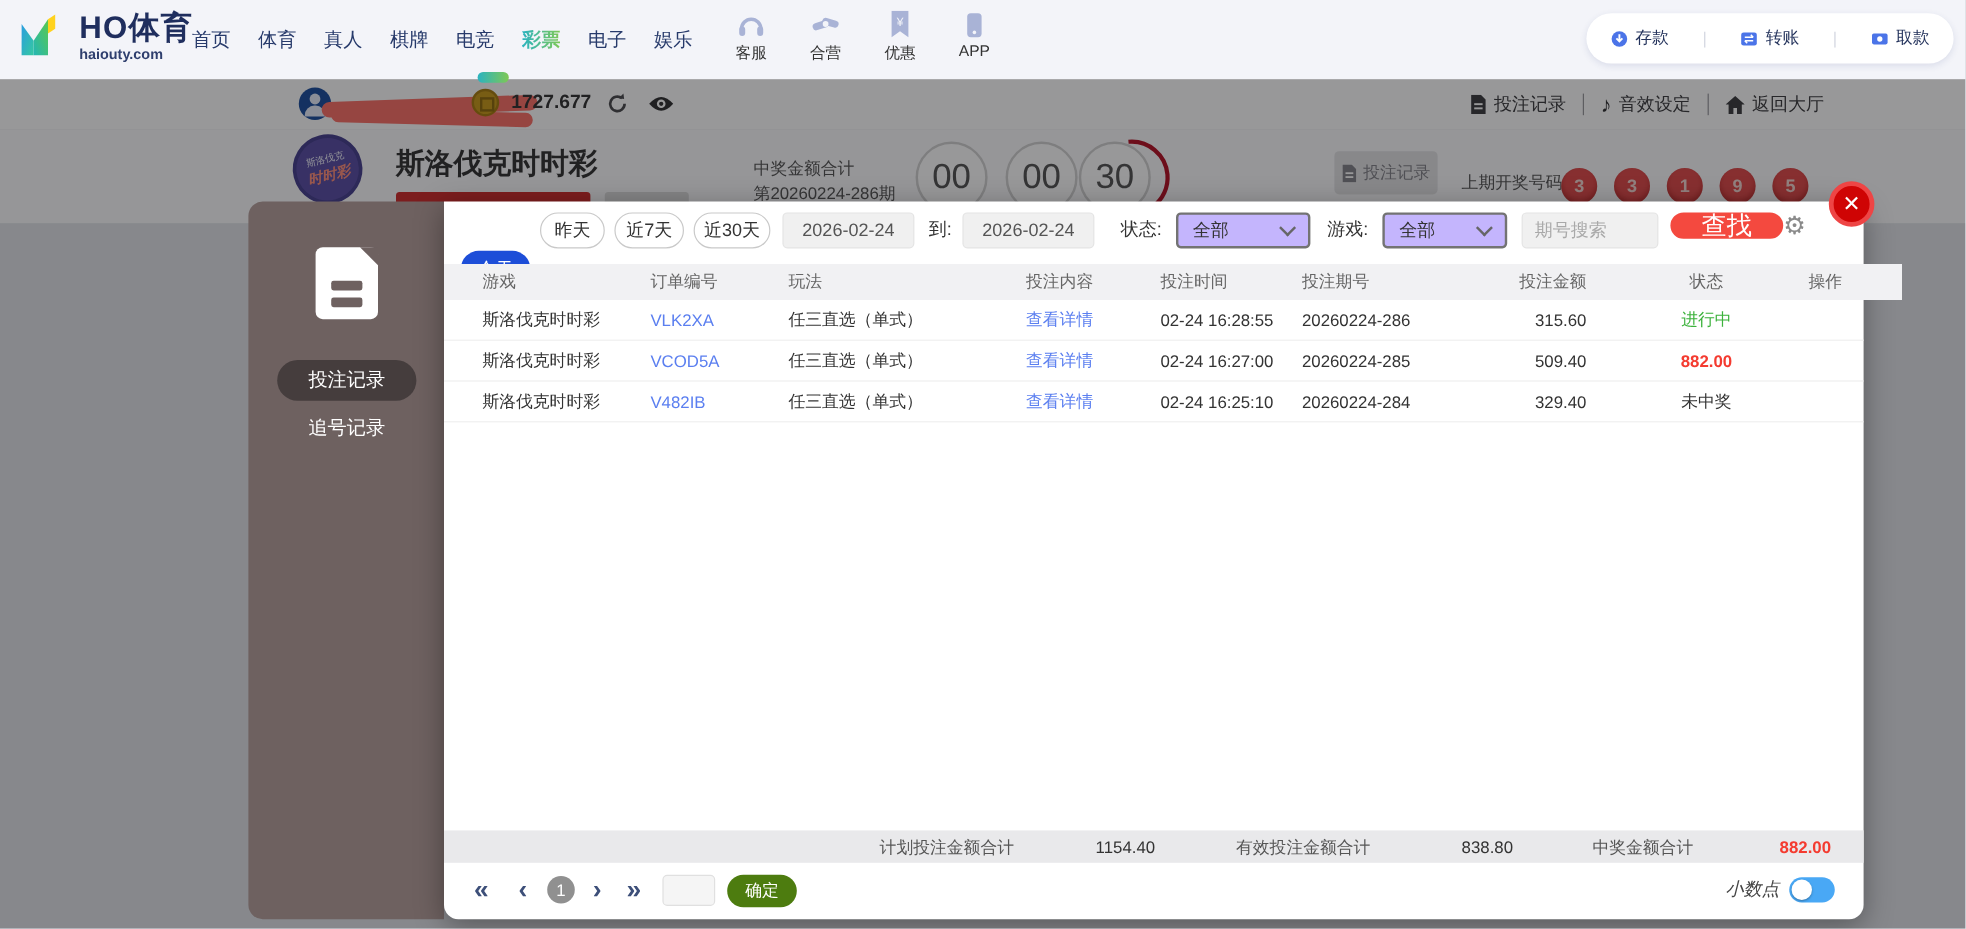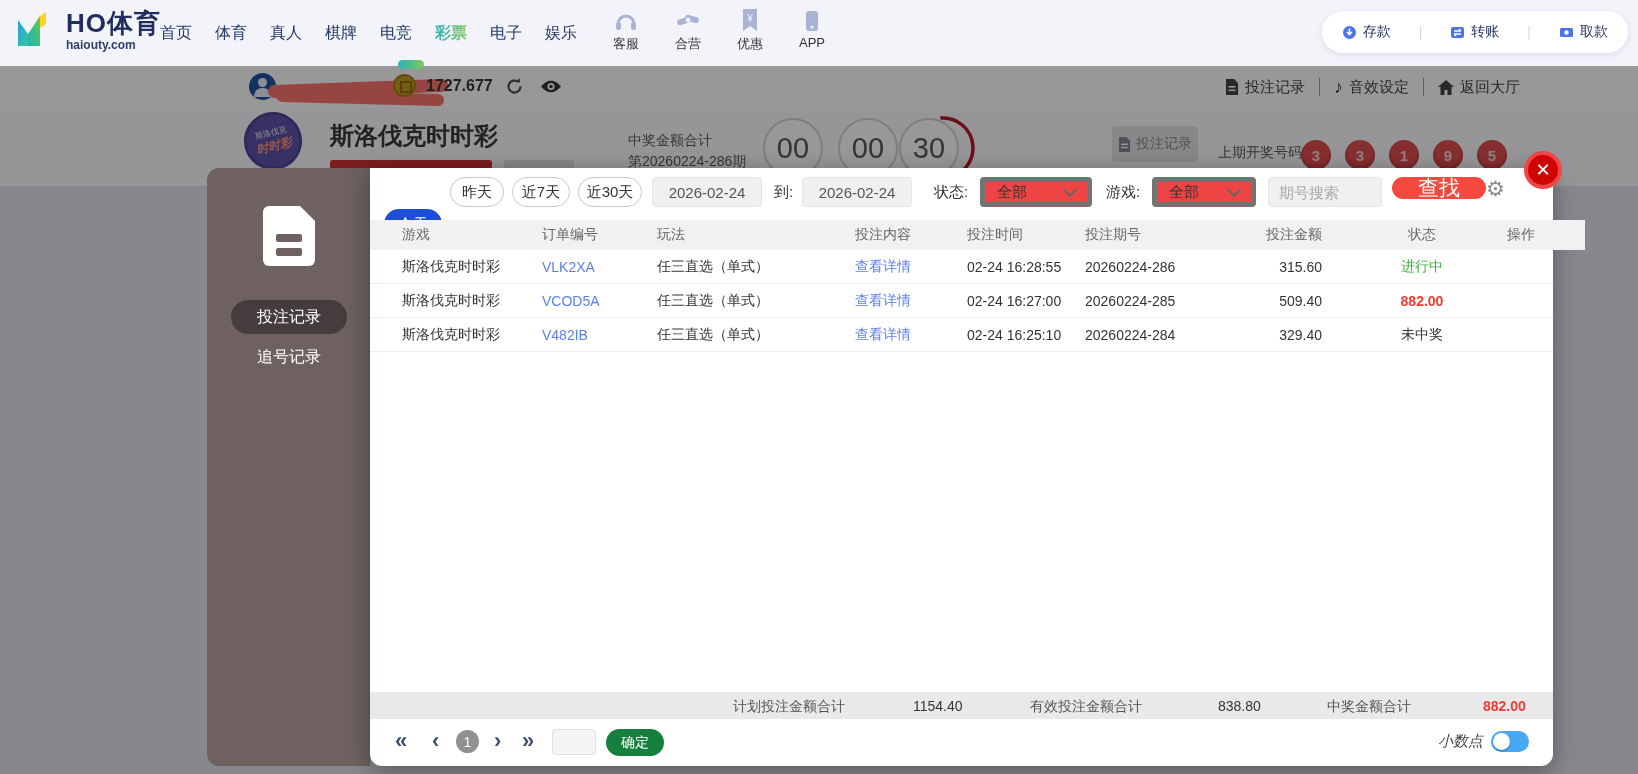--- a/index.html
+++ b/index.html
@@ -79,21 +79,21 @@
       color:#fff;font-size:18px;font-weight:bold;cursor:pointer;}
   
   .fbar{position:absolute;left:0;top:0;width:1183px;height:46px;}
   .fpill{position:absolute;top:9px;height:30px;border-radius:16px;display:flex;align-items:center;
       justify-content:center;font-size:15px;box-sizing:border-box;cursor:pointer;}
   .fpill.red{background:#1d4ed8;color:#fff;margin-top:32px;}
   .fpill.plain{background:#fff;border:1px solid #c9c9c9;color:#333;}
   .finput{position:absolute;top:9px;height:30px;background:#f0f0f0;border:1px solid #e4e4e4;border-radius:4px;
       font-size:15px;color:#555;text-align:center;box-sizing:border-box;font-family:inherit;}
   .flabel{position:absolute;top:9px;height:30px;line-height:30px;font-size:15px;color:#333;}
-  .fselect{position:absolute;top:9px;height:30px;background:#ef4444;border:5px solid #737373;border-radius:4px;
+  .fselect{position:absolute;top:9px;height:30px;background:#c4b5fd;border:2px solid #737373;border-radius:4px;
       box-sizing:border-box;display:flex;align-items:center;justify-content:space-between;
       padding:0 12px;font-size:15px;color:#333;cursor:pointer;}
   .chev{width:8px;height:8px;border-right:2px solid #666;border-bottom:2px solid #666;transform:rotate(45deg);margin-top:-4px;}
   .fsearch{position:absolute;top:9px;height:30px;background:#f0f0f0;border:1px solid #e4e4e4;border-radius:4px;
       box-sizing:border-box;padding:0 10px;font-size:15px;color:#555;font-family:inherit;}
   .fsearch::placeholder{color:#a9a9a9;}
   .fbtn{position:absolute;top:9px;height:22px;border-radius:16px;background:#f4493f;color:#fff;
       display:flex;align-items:center;justify-content:center;font-size:21px;cursor:pointer;}
   .gear{position:absolute;left:1116px;top:10px;font-size:21px;color:#8a8a8a;cursor:pointer;line-height:1;}
   
@@ -110,21 +110,21 @@
   .totals{position:absolute;left:0;top:524px;width:1183px;height:27px;background:#e9e9eb;font-size:14px;color:#555;}
   .totals span{position:absolute;top:6px;}
   .tval{color:#333;}
   
   .pager{position:absolute;left:0;top:551px;width:1183px;height:47px;}
   .parrow{position:absolute;top:9px;font-size:22px;color:#3d4f79;font-weight:bold;cursor:pointer;line-height:26px;}
   .pcircle{position:absolute;left:86px;top:11px;width:23px;height:23px;border-radius:50%;background:#909090;
       color:#fff;font-size:14px;display:flex;align-items:center;justify-content:center;cursor:pointer;}
   .pginput{position:absolute;left:182px;top:10px;width:44px;height:26px;background:#f5f5f5;border:1px solid #e0e0e0;
       border-radius:4px;box-sizing:border-box;font-family:inherit;}
-  .pconfirm{position:absolute;left:236px;top:10px;width:58px;height:27px;background:#15803d;border-radius:14px;
+  .pconfirm{position:absolute;left:236px;top:10px;width:58px;height:27px;background:#4d7c0f;border-radius:14px;
       color:#fff;font-size:14px;display:flex;align-items:center;justify-content:center;cursor:pointer;}
   .dec-label{position:absolute;right:70px;top:13px;font-size:15px;color:#444;font-style:italic;}
   .toggle{position:absolute;right:24px;top:12px;width:38px;height:21px;border-radius:11px;background:#49a8f5;cursor:pointer;}
   .knob{position:absolute;left:2px;top:2px;width:17px;height:17px;border-radius:50%;background:#fff;box-shadow:0 1px 2px rgba(0,0,0,.3);}
 </style>
 </head>
 <body>
 
 <div class="stage">
 

